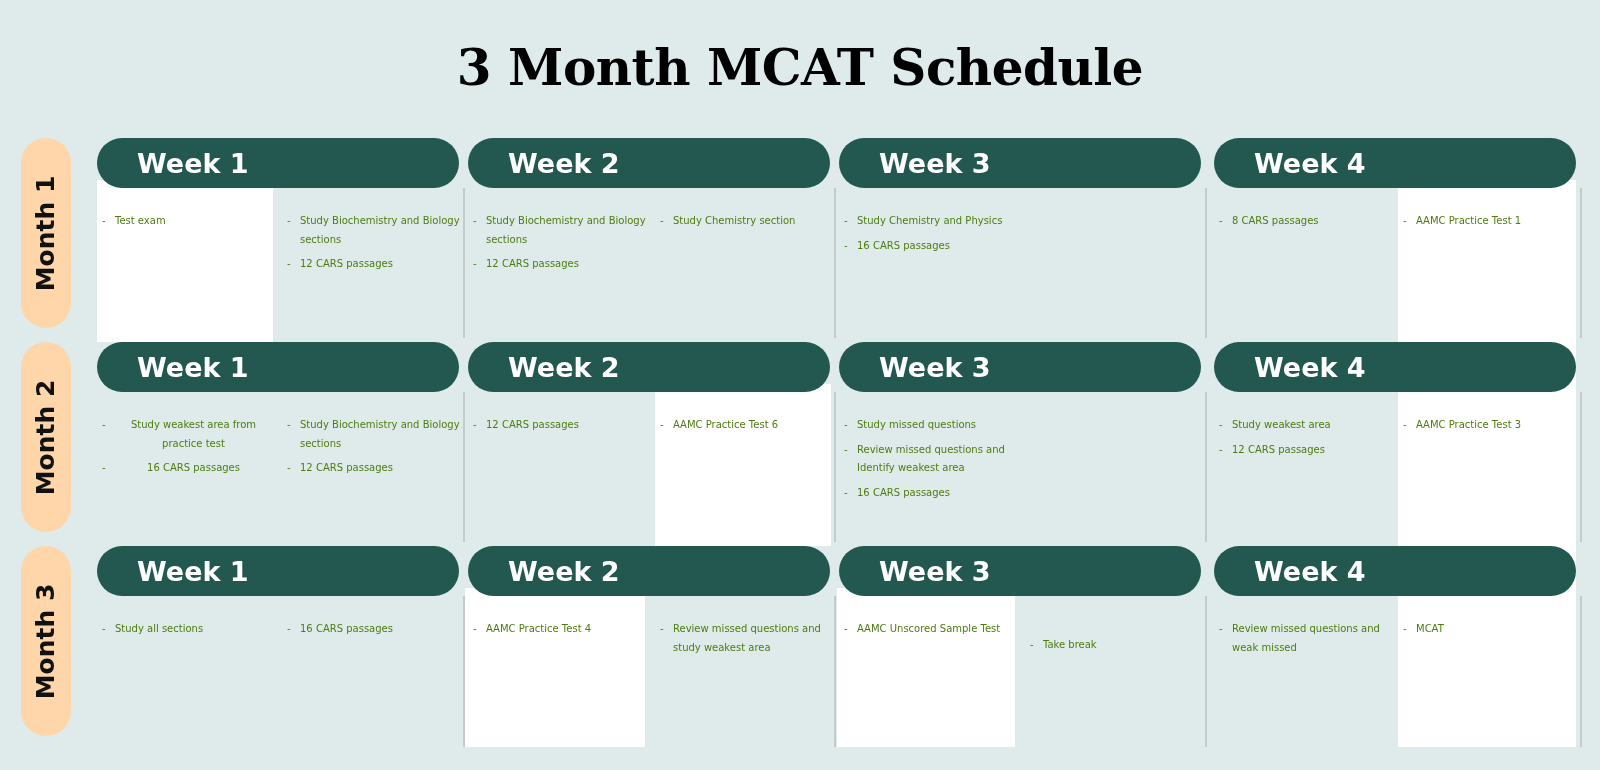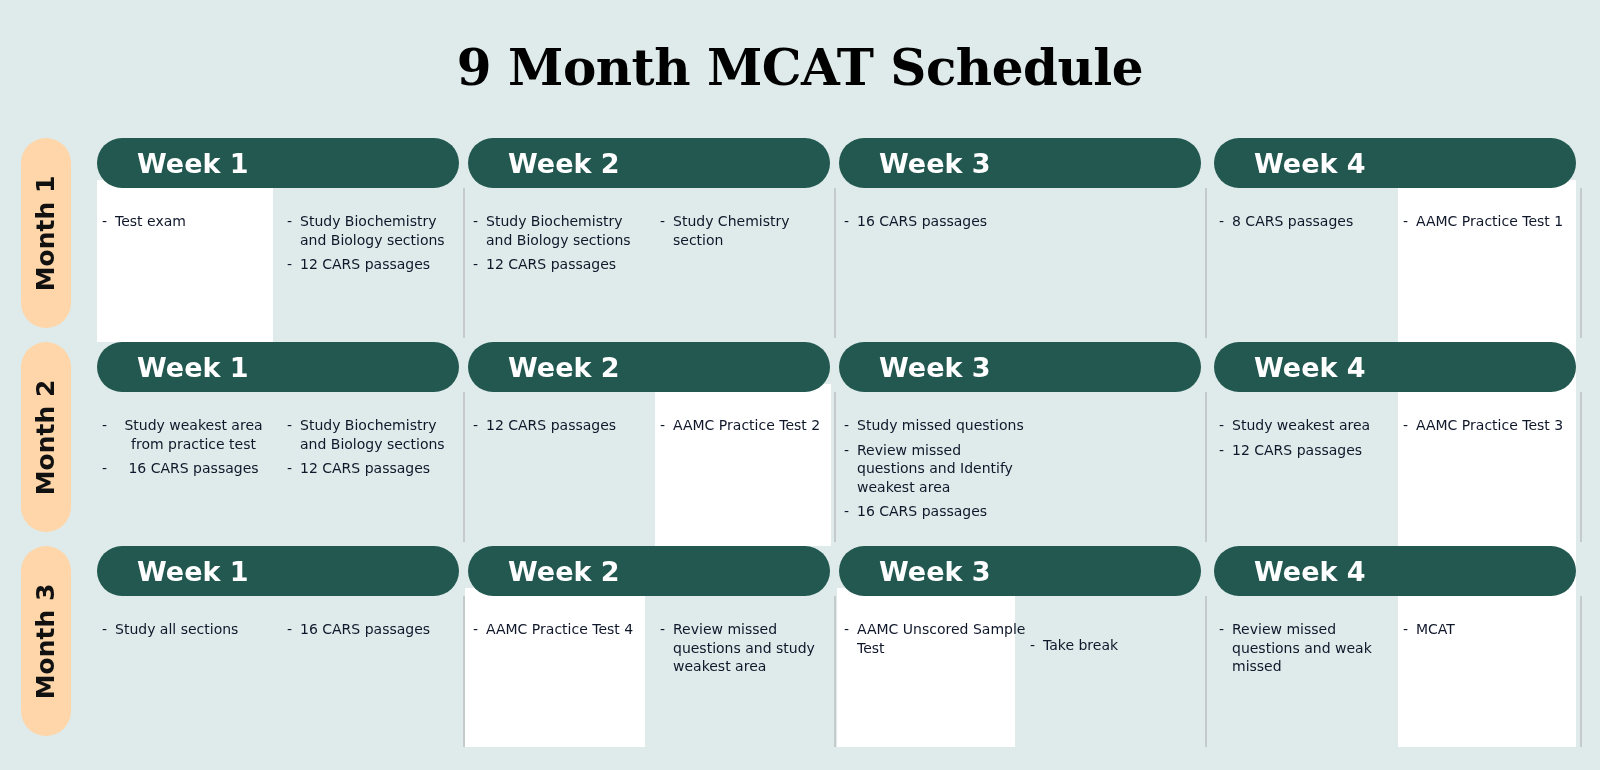--- a/index.html
+++ b/index.html
@@ -25,30 +25,30 @@
     transform: rotate(-90deg); white-space: nowrap;
     font-size: 25px; font-weight: 600; color: #111;
   }
   .week-pill {
     position: absolute; height: 50px; width: 362px;
     background: #225850; border-radius: 25px;
     color: #fff; font-size: 27px; font-weight: 600;
     display: flex; align-items: center; padding-left: 40px; box-sizing: border-box;
   }
   .cell {
-    position: absolute; font-size: 14px; line-height: 18.5px; color: #0f172a;
+    position: absolute; font-size: 10px; line-height: 18.5px; color: #4d7c0f;
   }
   .cell ul { margin: 0; padding: 0; list-style: none; }
   .cell li { position: relative; padding-left: 13px; margin-bottom: 6px; }
   .cell li::before { content: "-"; position: absolute; left: 0; top: 0; }
 </style>
 </head>
 <body>
 
-<div class="title">9 Month MCAT Schedule</div>
+<div class="title">3 Month MCAT Schedule</div>
 
 <div class="white" style="left:97px;top:180px;width:176px;height:162px;"></div>
 <div class="white" style="left:1398px;top:180px;width:178px;height:567px;"></div>
 <div class="white" style="left:655px;top:384px;width:176px;height:162px;"></div>
 <div class="white" style="left:465px;top:588px;width:180px;height:159px;"></div>
 <div class="white" style="left:837px;top:588px;width:178px;height:159px;"></div>
 
 <div class="vline" style="left:463px;top:188px;height:150px;"></div>
 <div class="vline" style="left:834px;top:188px;height:150px;"></div>
 <div class="vline" style="left:1205px;top:188px;height:150px;"></div>
@@ -103,20 +103,21 @@
         <li>12 CARS passages</li>
       </ul>
     </div>
     <div class="cell" style="left: 660px; top: 212px; width: 170px;">
       <ul>
         <li>Study Chemistry section</li>
       </ul>
     </div>
     <div class="cell" style="left: 844px; top: 212px; width: 185px;">
       <ul>
+        <li>Study Chemistry and Physics</li>
         <li>16 CARS passages</li>
       </ul>
     </div>
     <div class="cell" style="left: 1219px; top: 212px; width: 178px;">
       <ul>
         <li>8 CARS passages</li>
       </ul>
     </div>
     <div class="cell" style="left: 1403px; top: 212px; width: 170px;">
       <ul>
@@ -135,21 +136,21 @@
         <li>12 CARS passages</li>
       </ul>
     </div>
     <div class="cell" style="left: 473px; top: 416px; width: 178px;">
       <ul>
         <li>12 CARS passages</li>
       </ul>
     </div>
     <div class="cell" style="left: 660px; top: 416px; width: 170px;">
       <ul>
-        <li>AAMC Practice Test 2</li>
+        <li>AAMC Practice Test 6</li>
       </ul>
     </div>
     <div class="cell" style="left: 844px; top: 416px; width: 185px;">
       <ul>
         <li>Study missed questions</li>
         <li>Review missed questions and Identify weakest area</li>
         <li>16 CARS passages</li>
       </ul>
     </div>
     <div class="cell" style="left: 1219px; top: 416px; width: 178px;">

